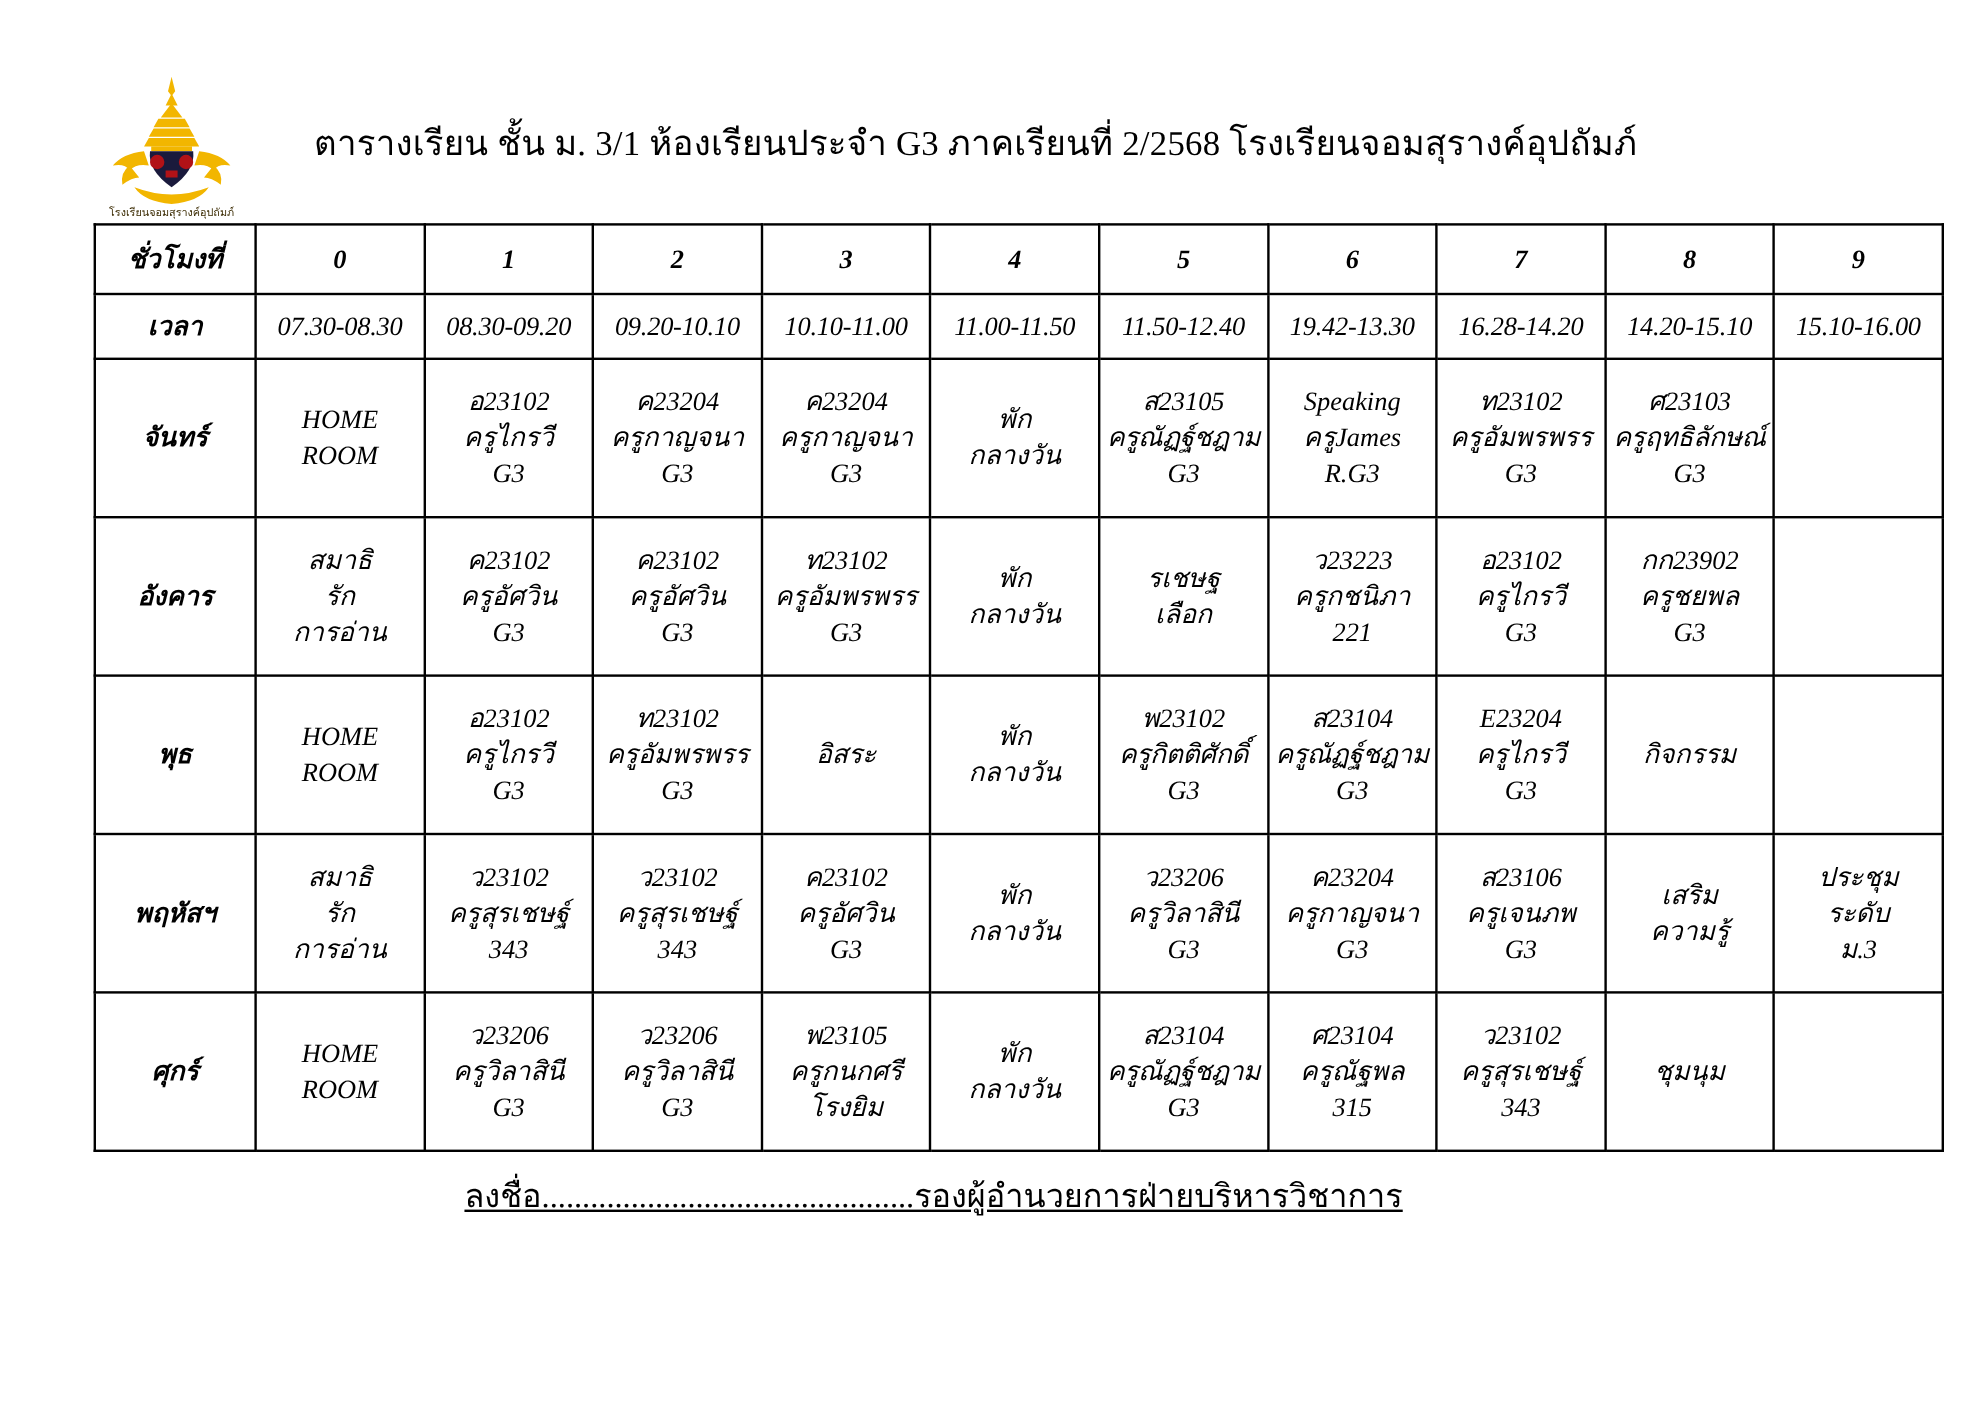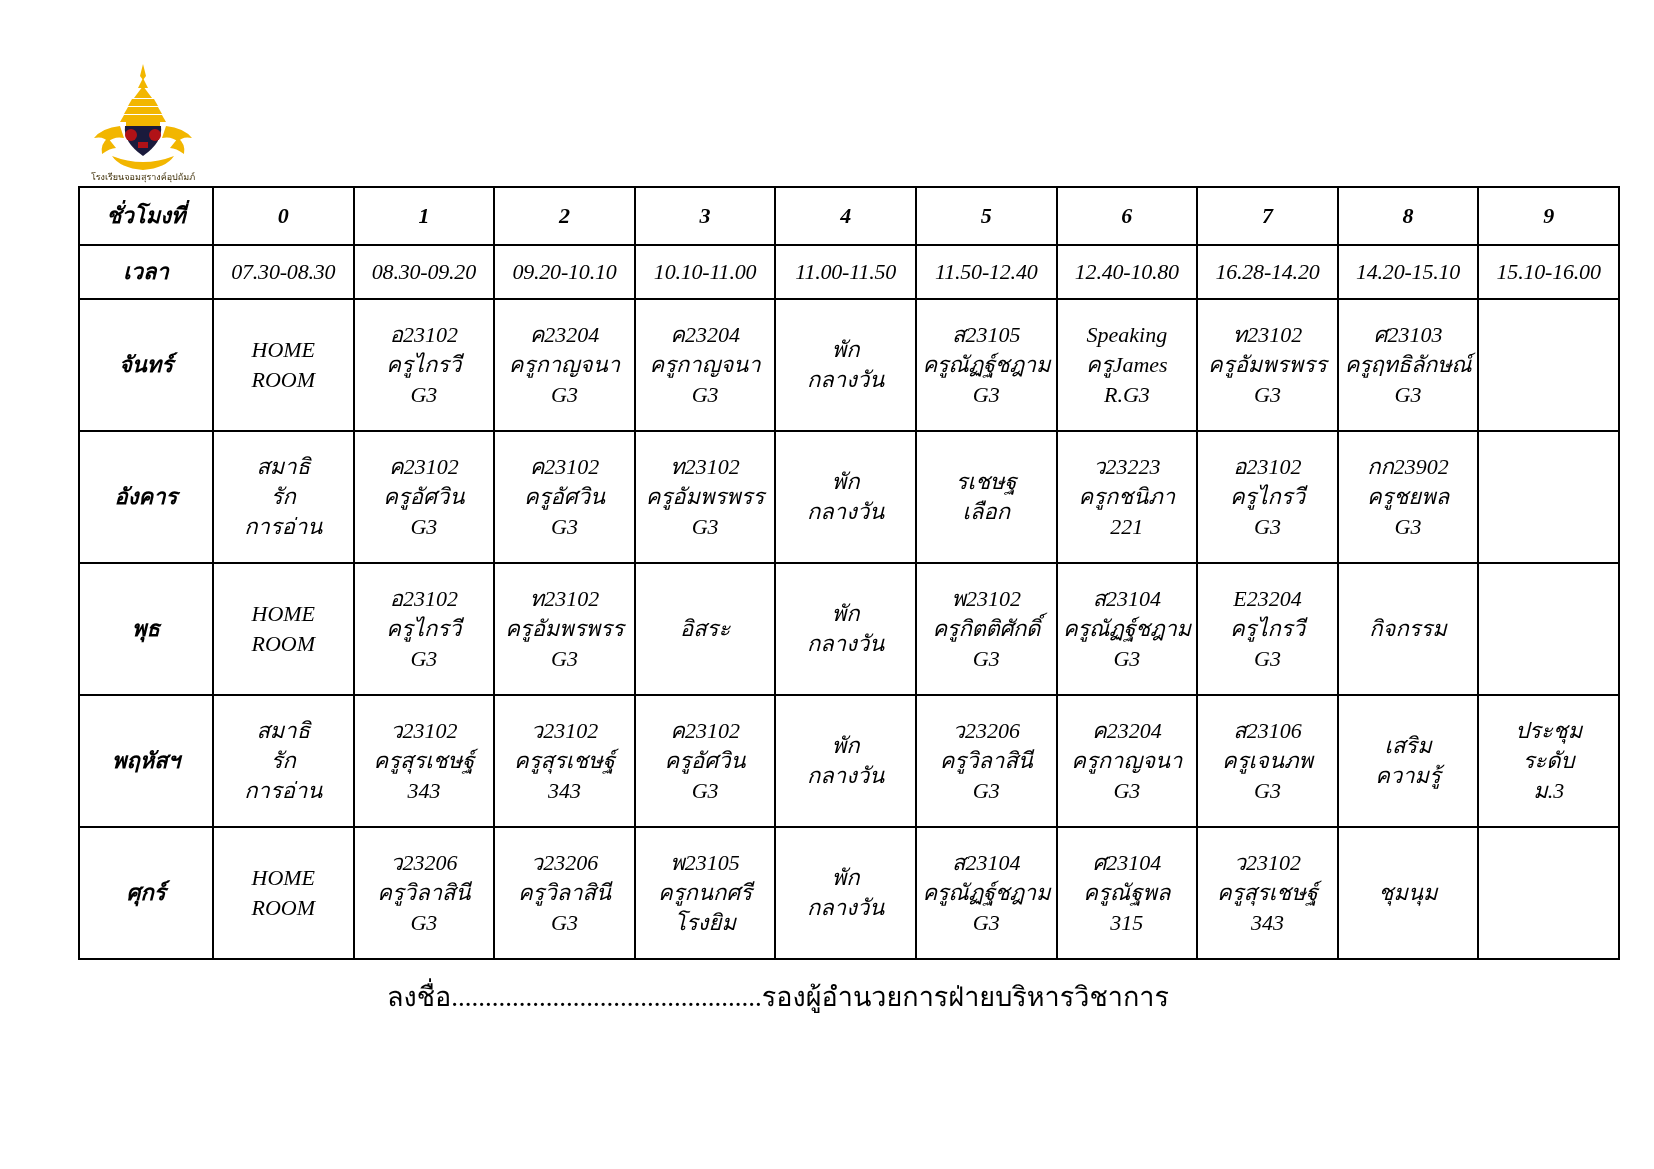--- a/index.html
+++ b/index.html
@@ -117,20 +117,21 @@
 
   
   .signature {
     position: absolute;
     left: 78px;
     top: 975px;
     width: 1400px;
     text-align: center;
     font-size: 27px;
     white-space: nowrap;
+    text-decoration: underline;
   }
 </style>
 </head>
 <body>
 
 <div class="page">
 
   <div class="header">
 
     <div class="logo">
@@ -159,20 +160,21 @@
 
           <path d="M30 80 q-8 6 -6 16 q8 -6 14 -6 z" fill="#F2B600"></path>
           <path d="M100 80 q8 6 6 16 q-8 -6 -14 -6 z" fill="#F2B600"></path>
 
           <path d="M34 98 q31 12 62 0 q-8 12 -31 14 q-23 -2 -31 -14 z" fill="#F2B600"></path>
         </g>
         <text x="65" y="122" font-size="9" fill="#3A2A00" text-anchor="middle" font-family="'Liberation Sans', sans-serif">โรงเรียนจอมสุรางค์อุปถัมภ์</text>
       </svg>
     </div>
 
+    <div class="title">ตารางเรียน ชั้น ม. 3/1 ห้องเรียนประจำ G3 ภาคเรียนที่ 2/2568 โรงเรียนจอมสุรางค์อุปถัมภ์</div>
   </div>
 
   <table class="sched">
     <colgroup>
       <col class="c-day">
       <col class="c-slot">
         <col class="c-slot">
         <col class="c-slot">
         <col class="c-slot">
         <col class="c-slot">
@@ -197,21 +199,21 @@
         <th class="period-num">9</th>
       </tr>
       <tr class="r-time">
         <th class="hdr-label">เวลา</th>
         <td class="time-txt">07.30-08.30</td>
         <td class="time-txt">08.30-09.20</td>
         <td class="time-txt">09.20-10.10</td>
         <td class="time-txt">10.10-11.00</td>
         <td class="time-txt">11.00-11.50</td>
         <td class="time-txt">11.50-12.40</td>
-        <td class="time-txt">12.40-10.80</td>
+        <td class="time-txt">19.42-13.30</td>
         <td class="time-txt">16.28-14.20</td>
         <td class="time-txt">14.20-15.10</td>
         <td class="time-txt">15.10-16.00</td>
       </tr>
     </thead>
     <tbody id="day-rows">
         <tr class="r-day">
           <td class="day-name">จันทร์</td>
           <td>
             <div class="cell">

